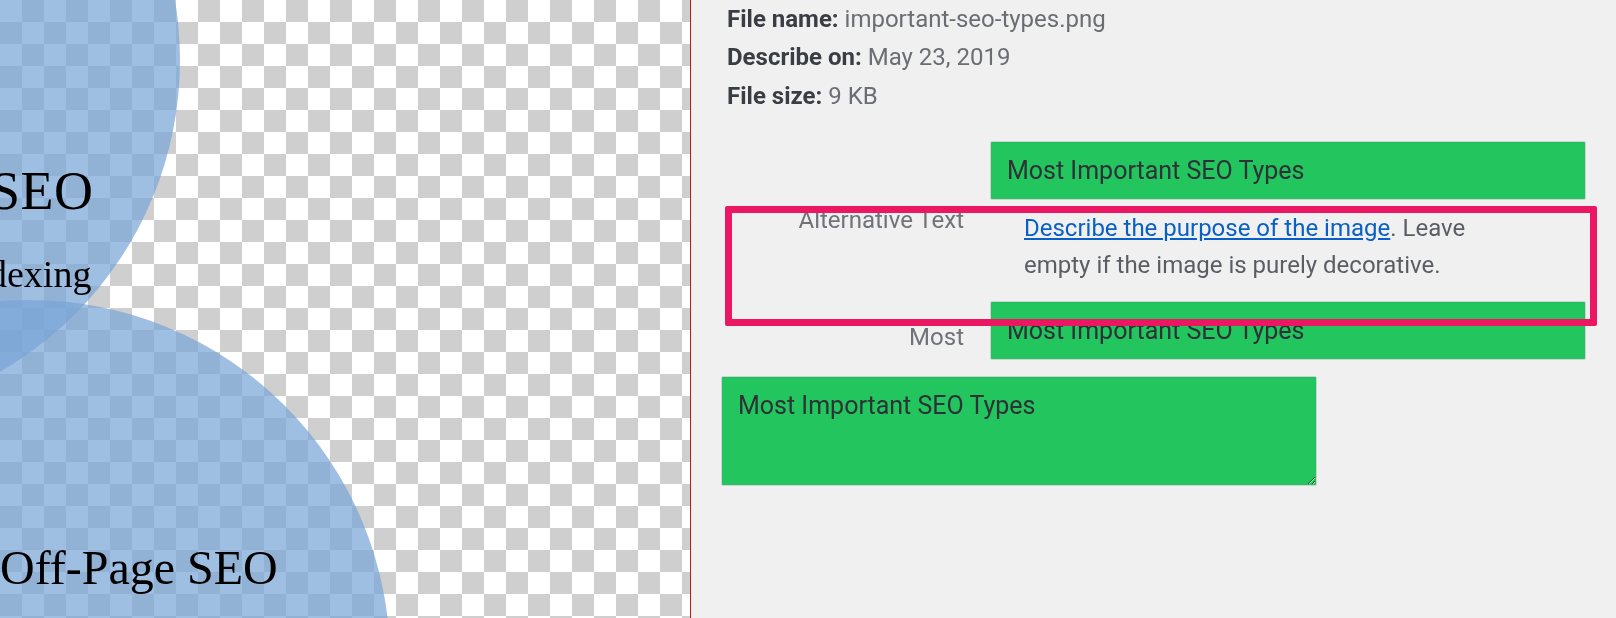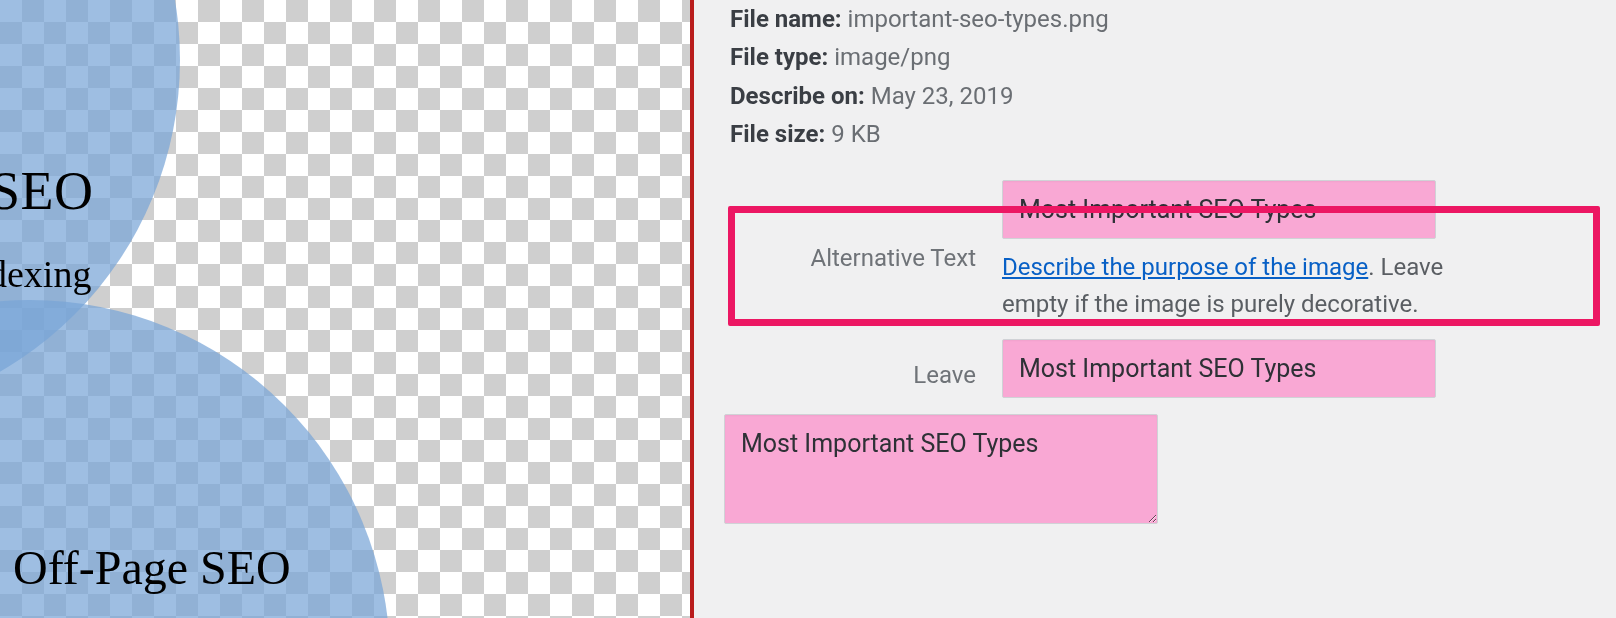--- a/index.html
+++ b/index.html
@@ -66,26 +66,26 @@
   }
   .venn-text {
     position: absolute;
     color: #000;
     font-family: "Times New Roman", Georgia, serif;
     white-space: nowrap;
     font-weight: 400;
   }
   .t-seo { left: -10px; top: 160px; font-size: 54px; letter-spacing: 0.5px;}
   .t-dexing { left: -12px; top: 252px; font-size: 38px; }
-  .t-offpage { left: 0px; top: 540px; font-size: 48px; padding-left: 13px; }
+  .t-offpage { left: 0px; top: 540px; font-size: 48px; }
   
   .details-panel {
     flex: 1;
     background: #f0f0f1;
-    border-left: 4px solid #b91c1c;
+    border-left: 1px solid #b91c1c;
     padding: 0;
     height: 100%;
     position: relative;
     overflow: hidden;
   }
   .meta-block {
     padding: 0 0 26px 36px;
     font-size: 24px;
     line-height: 1.6;
     color: #6a6e73;
@@ -109,40 +109,41 @@
     padding-top: 14px;
     color: #6f7378;
     font-size: 24px;
   }
   .form-field {
     flex: 1;
     display: flex;
     flex-direction: column;
   }
   .text-input, .textarea-input {
-    width: 434px;
-    background: #f9a8d4;
+    width: 596px;
+    background: #22c55e;
     border: 1px solid #d0d2d6;
     border-radius: 2px;
     padding: 14px 16px;
     font-size: 25px;
     color: #2e3136;
     font-family: inherit;
     box-shadow: inset 0 1px 2px rgba(0,0,0,0.04);
   }
   .textarea-input {
     height: 110px;
     resize: vertical;
   }
   .help-text {
     width: 494px;
     font-size: 24px;
     color: #5a5e63;
     line-height: 1.55;
     margin-top: 10px;
+    margin-left: 34px;
   }
   .help-text a {
     color: #0860c6;
     text-decoration: underline;
   }
   
   .highlight-box {
     position: absolute;
     border: 7px solid #ec1763;
     left: 34px;
@@ -170,24 +171,20 @@
   </div>
 
   <div class="details-panel">
 
     <div class="meta-block">
       <div>
         <strong>File name:</strong>
         <span>important-seo-types.png</span>
       </div>
       <div>
-        <strong>File type:</strong>
-        <span>image/png</span>
-      </div>
-      <div>
         <strong>Describe on:</strong>
         <span>May 23, 2019</span>
       </div>
       <div>
         <strong>File size:</strong>
         <span>9 KB</span>
       </div>
     </div>
 
     <div class="form-area">
@@ -196,21 +193,21 @@
         <div class="form-label">Alternative Text</div>
         <div class="form-field">
           <input type="text" class="text-input" value="Most Important SEO Types" style="">
           <div class="help-text">
             <a href="#">Describe the purpose of the image</a><span>. Leave empty if the image is purely decorative.</span>
           </div>
         </div>
       </div>
 
       <div class="form-row">
-        <div class="form-label">Leave</div>
+        <div class="form-label">Most</div>
         <div class="form-field">
           <input type="text" class="text-input" value="Most Important SEO Types" style="">
         </div>
       </div>
 
       <div class="form-row">
         <div class="form-field">
           <textarea class="textarea-input" style="">Most Important SEO Types</textarea>
         </div>
       </div>

